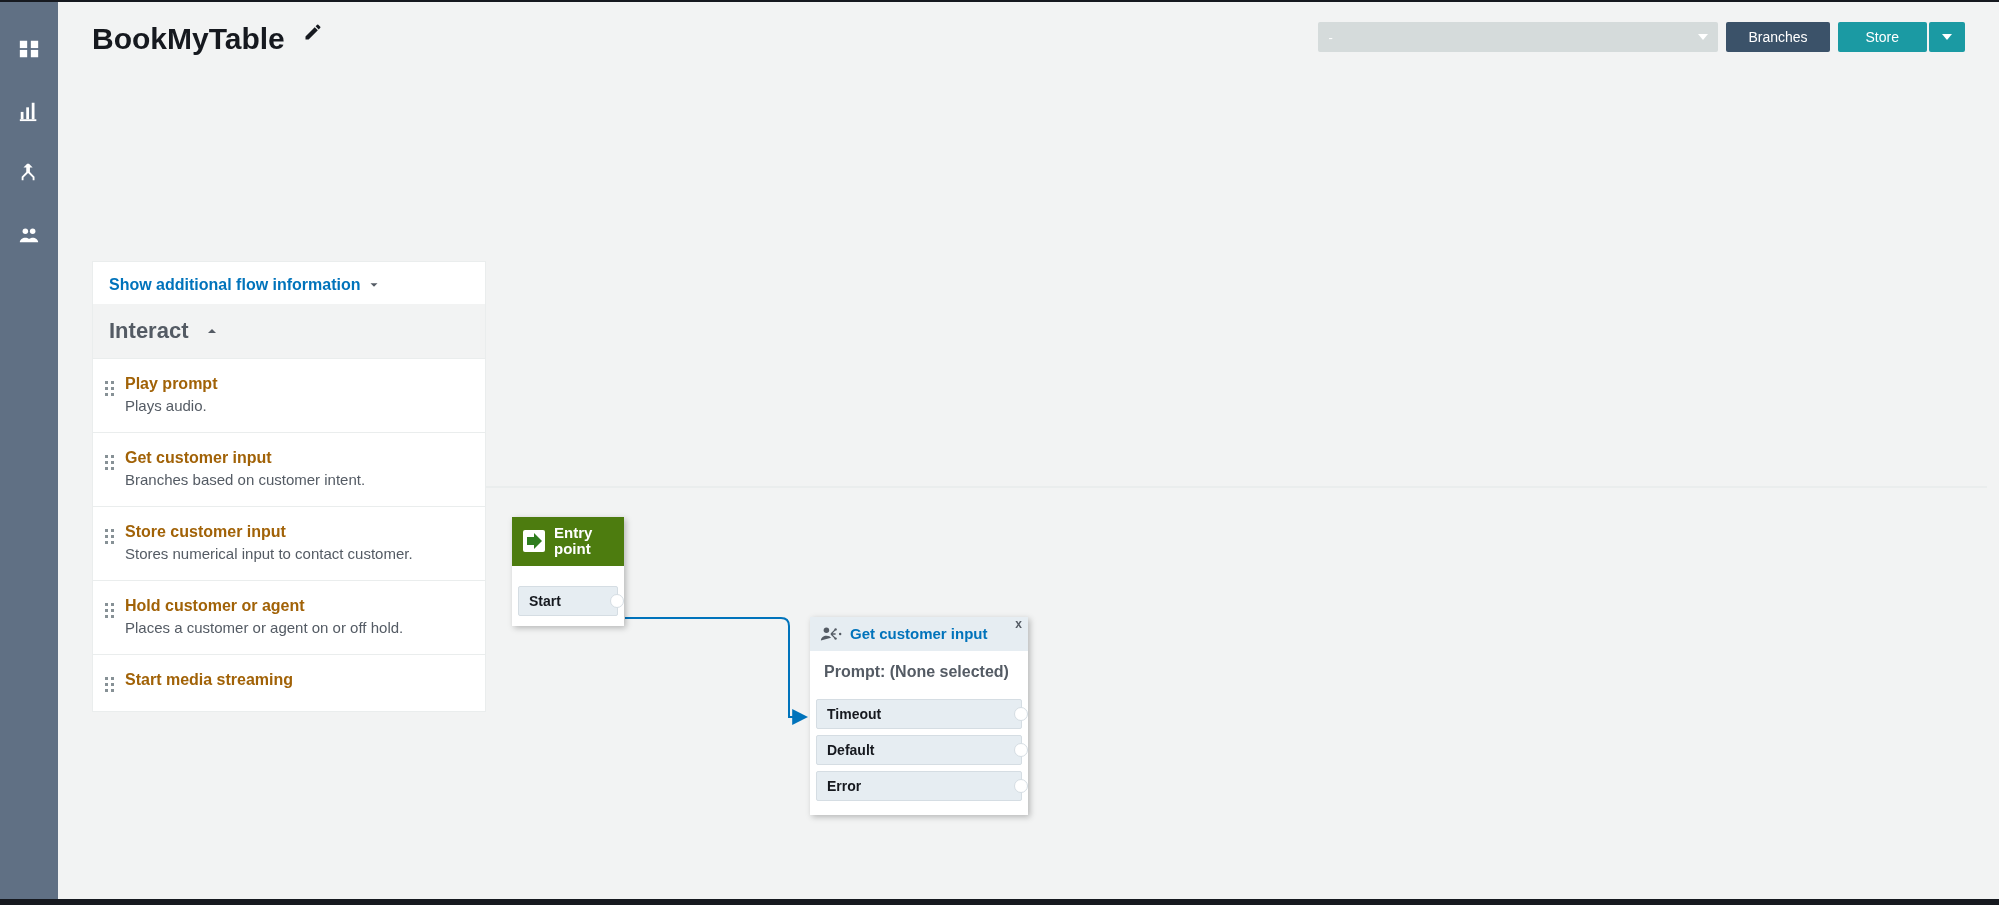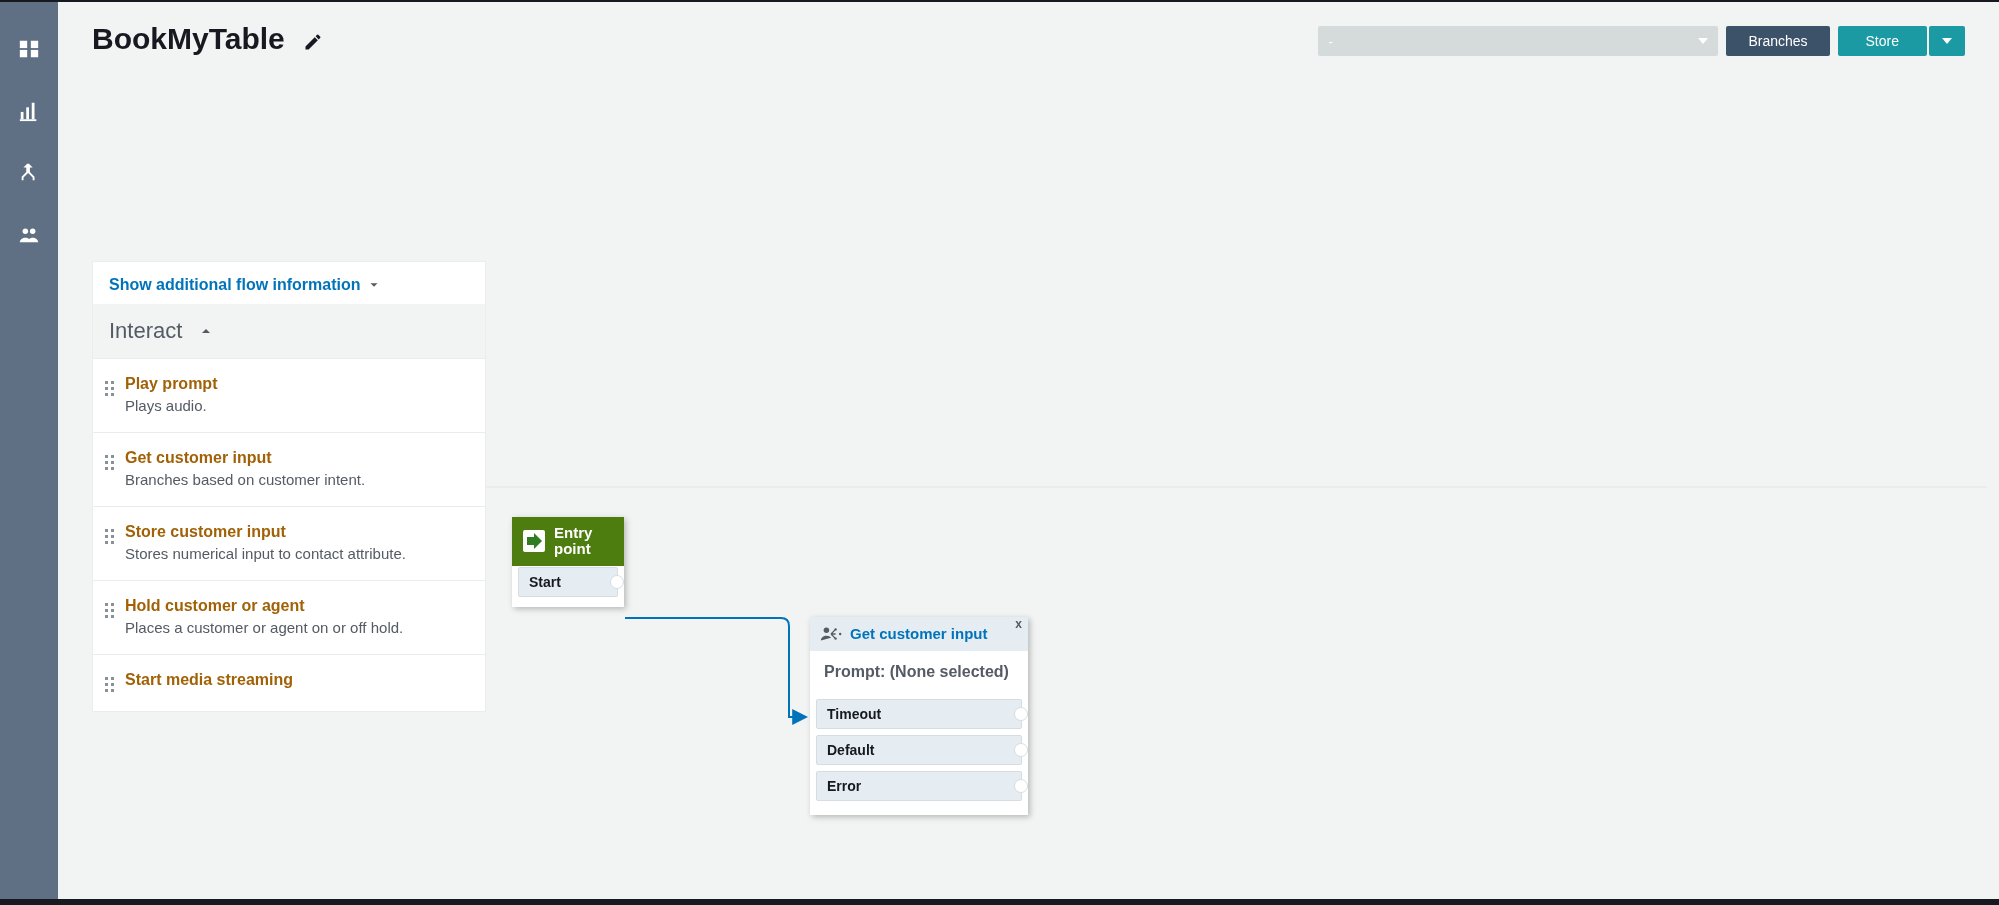--- a/index.html
+++ b/index.html
@@ -32,21 +32,21 @@
   .main {
     flex: 1;
     display: flex;
     flex-direction: column;
     overflow: hidden;
     background: #f2f3f3;
   }
 
   .titlebar {
     display: flex;
-    align-items: flex-end;
+    align-items: flex-start;
     padding: 20px 34px 18px 34px;
   }
   .title {
     font-size: 30px;
     font-weight: 700;
     color: #16191f;
     margin-right: 18px;
   }
   .edit-icon { cursor: pointer; }
   .edit-icon svg { width:20px; height:20px; fill:#16191f; }
@@ -113,21 +113,21 @@
     gap:6px;
     cursor:pointer;
   }
   .sidebar-link svg { width:14px; height:14px; fill:#545b64; }
 
   .cat-header {
     background:#f2f3f3;
     padding: 14px 16px;
     font-size:22px;
     color:#545b64;
-    font-weight:400;
+    font-weight:700;
     display:flex; align-items:center; gap:16px;
     cursor:pointer;
   }
   .cat-header .chev { width:16px;height:16px; }
 
   .block-row {
     border-top:1px solid #eaeded;
     padding: 16px 12px 18px 12px;
     display:flex;
     gap: 8px;
@@ -196,21 +196,21 @@
   }
   .node-entry .hdr {
     background:#4d7c0f;
     color:#fff;
     font-size:15px; font-weight:700;
     padding: 8px 10px;
     display:flex; gap:8px; align-items:center;
     line-height:1.1;
   }
   .node-entry .hdr svg { width:24px; height:24px; fill:#fff; }
-  .node-entry .body { padding-bottom:10px; padding-top:1px; }
+  .node-entry .body { padding-bottom:10px; padding-top:20px; }
   .port {
     margin: 0 6px;
     background:#e6edf2;
     border:1px solid #d5dde3;
     border-radius:2px;
     padding: 6px 10px;
     font-size:14px;
     font-weight:700;
     color:#16191f;
     position:relative;
@@ -361,21 +361,21 @@
           <div class="drag-handle">
               <span></span>
               <span></span>
               <span></span>
               <span></span>
               <span></span>
               <span></span>
             </div>
           <div class="block-text">
             <h4>Store customer input</h4>
-            <div class="desc">Stores numerical input to contact attribute.</div>
+            <div class="desc">Stores numerical input to contact customer.</div>
           </div>
         </div>
         <div class="block-row">
           <div class="drag-handle">
               <span></span>
               <span></span>
               <span></span>
               <span></span>
               <span></span>
               <span></span>

